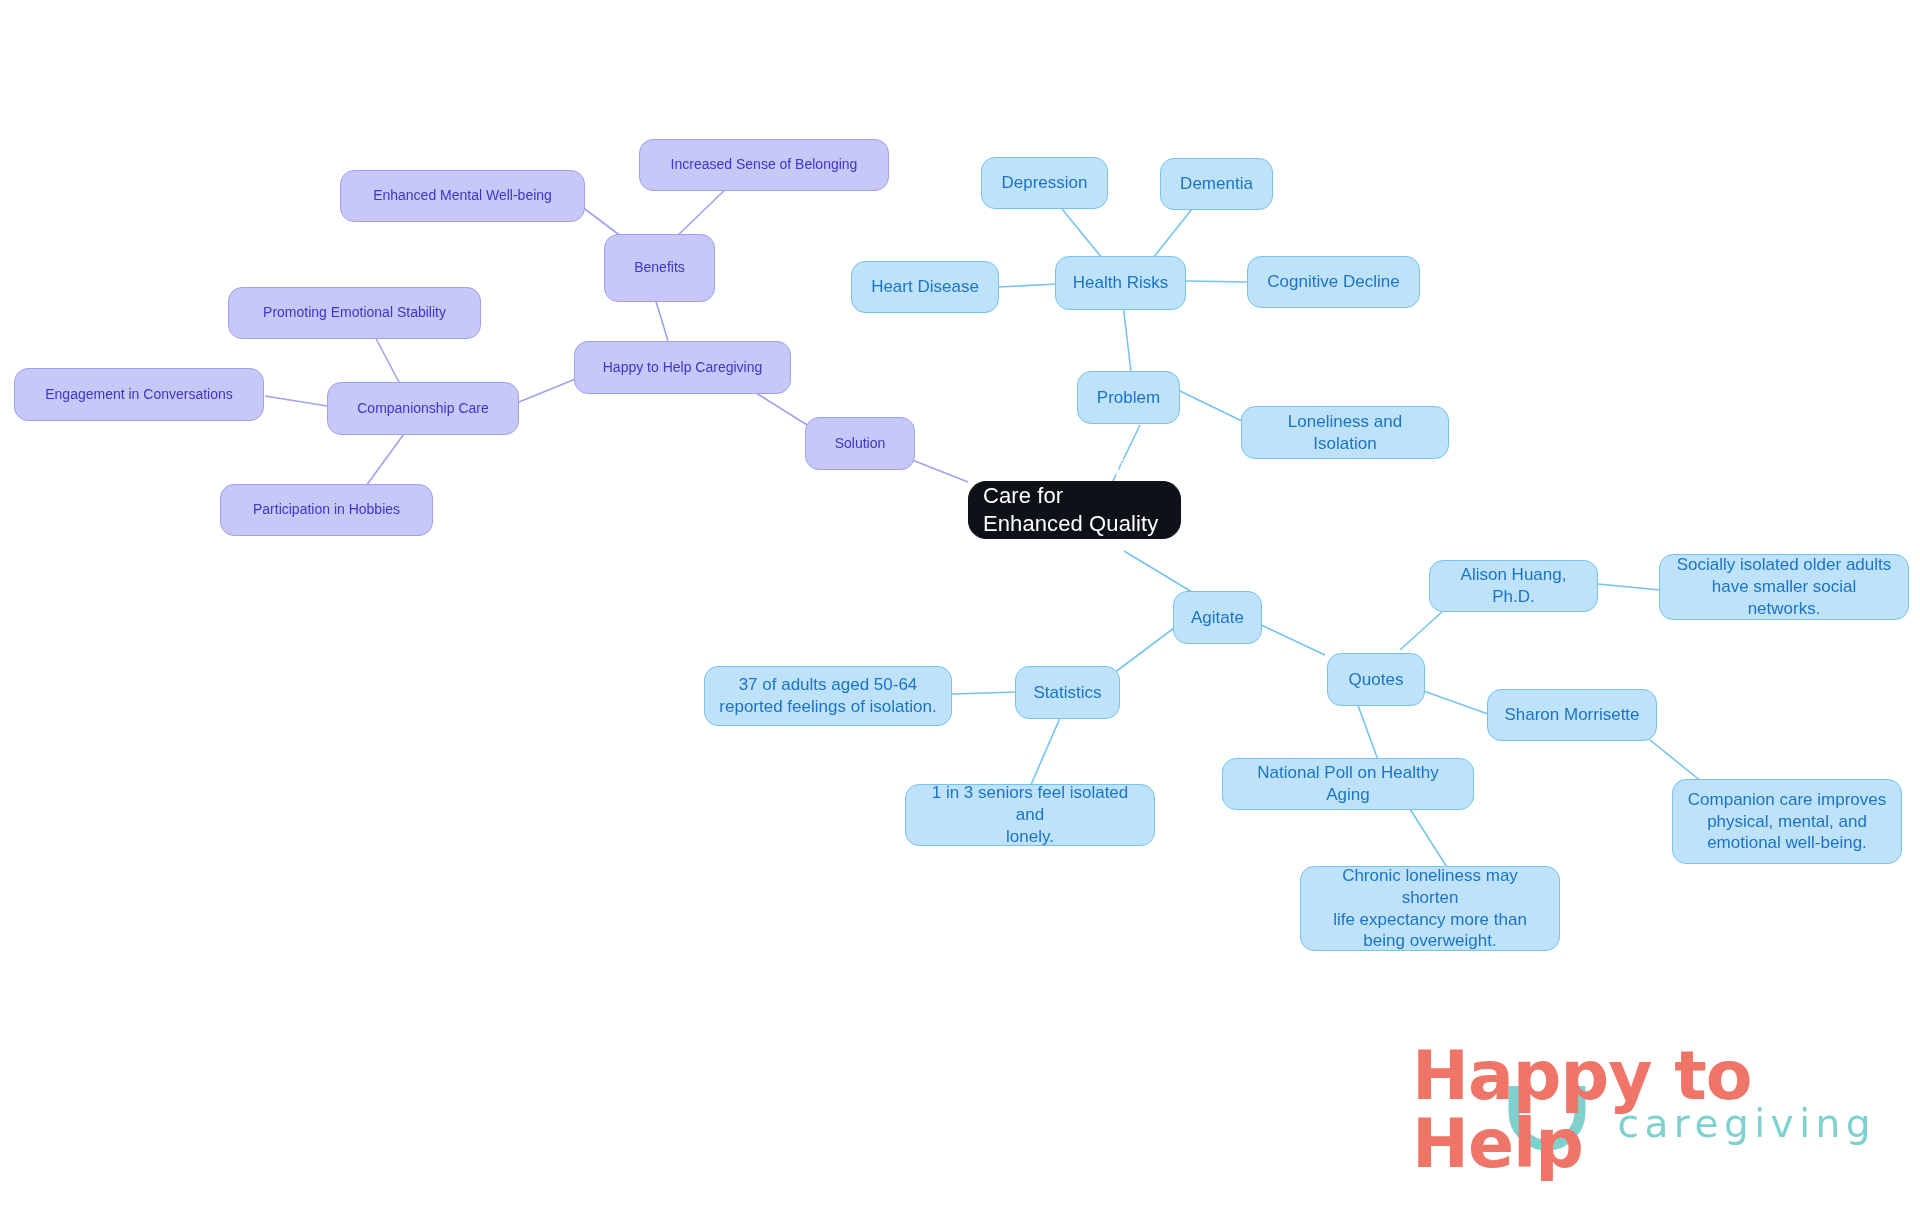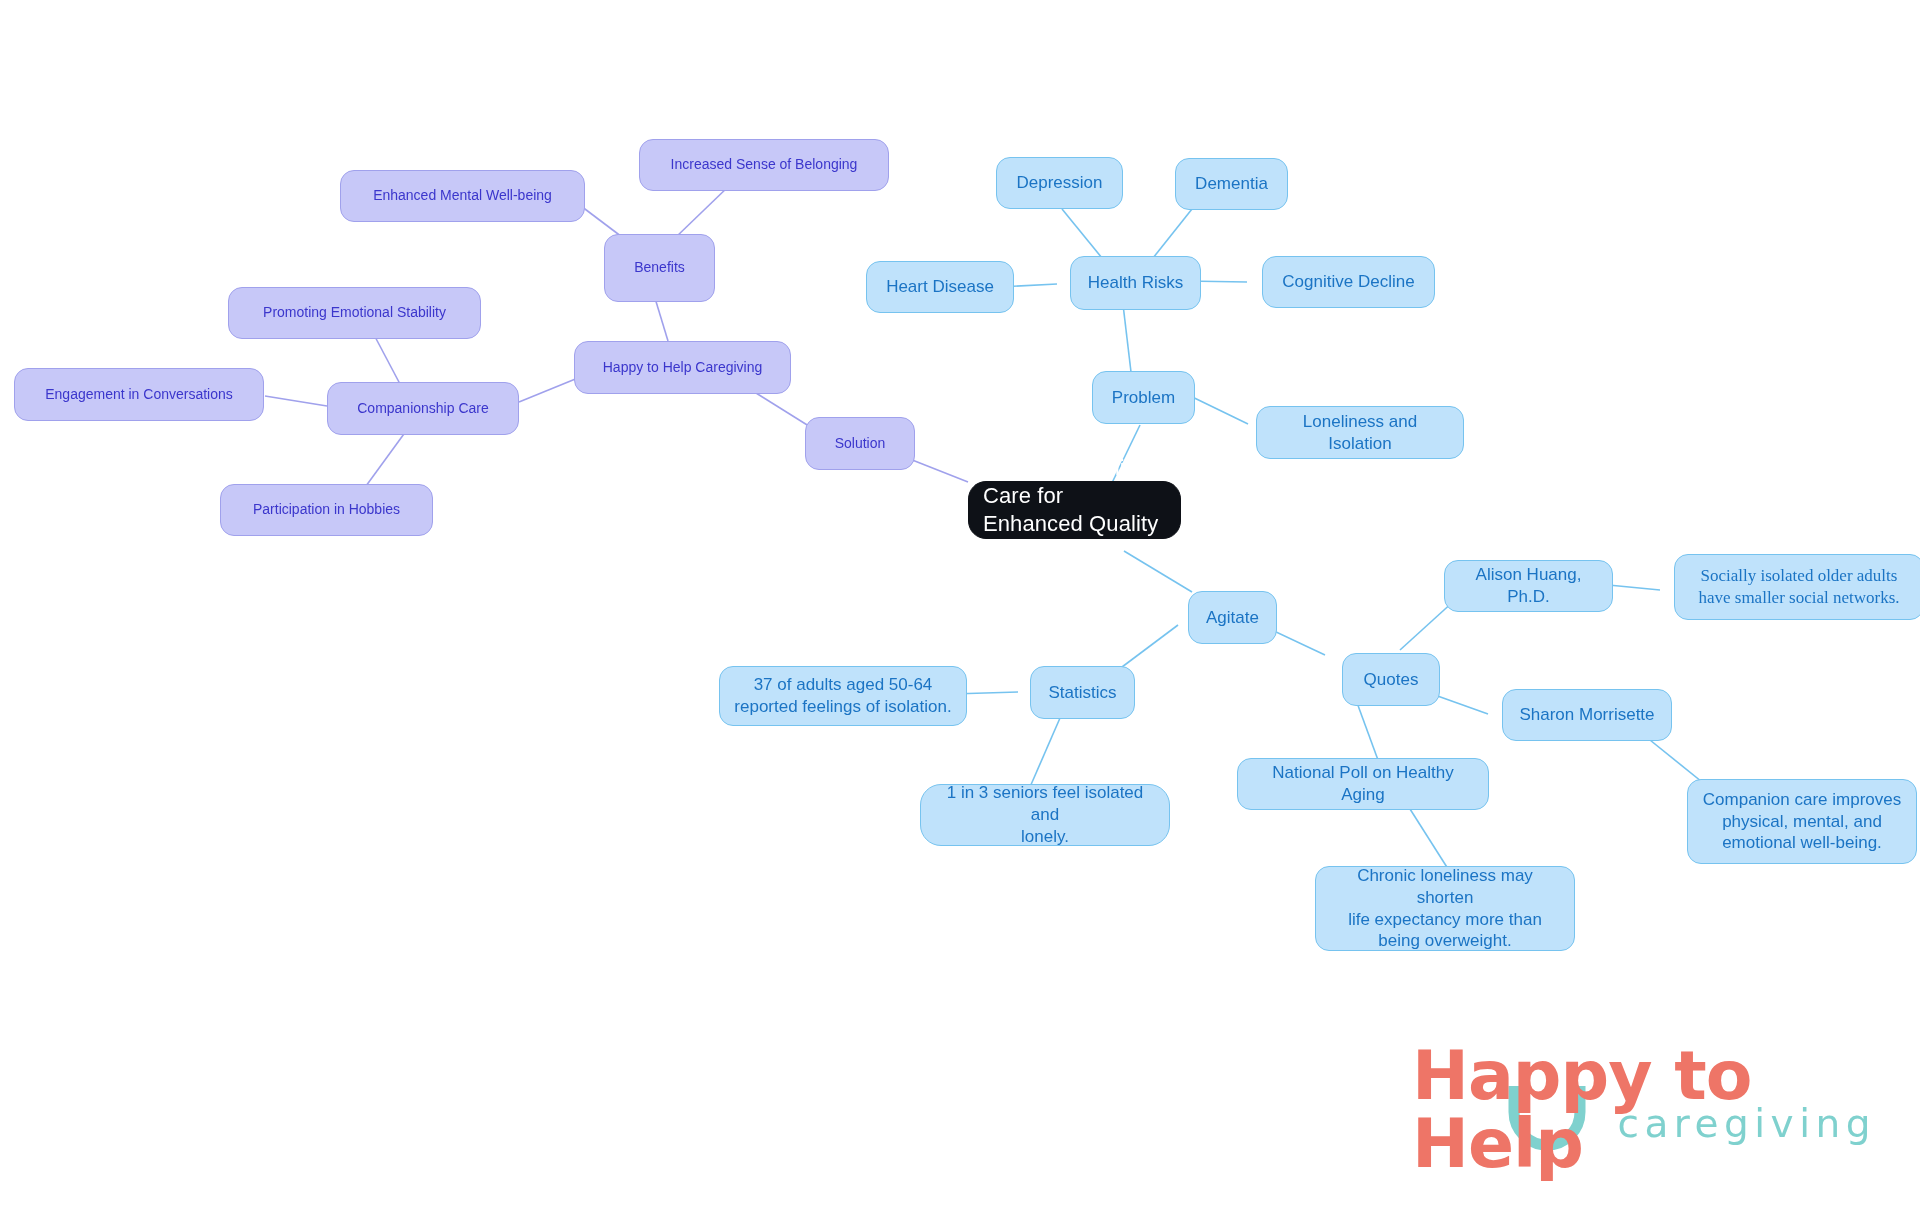--- a/index.html
+++ b/index.html
@@ -22,21 +22,21 @@
     line-height:1.28;
     padding:8px 14px;
     white-space:pre-line;
   }
   .node.root{
     background:#0e1117;border-color:#0e1117;color:#ffffff;
     border-radius:18px;font-size:22px;text-align:left;
     justify-content:flex-start;letter-spacing:.1px;
   }
   .node.blue{
-    background:#bfe2fb;border-color:#76c3ef;color:#1b74c4;font-size:17px;margin-left:15px;
+    background:#bfe2fb;border-color:#76c3ef;color:#1b74c4;font-size:17px;
   }
   .node.purple{
     background:#c7c8f8;border-color:#a0a1ec;color:#3b36cc;font-size:14px;
   }
 
   
   #logo{position:absolute;left:1412px;top:1042px;width:470px;height:110px;}
   .logo-top{
     position:absolute;left:0;top:0;
     font-size:68px;font-weight:bold;color:#ee7567;
@@ -149,28 +149,28 @@
 
   <div class="node purple" style="left:220px;top:484px;width:213px;height:52px;">Participation in Hobbies</div>
 
   <div class="node blue" style="left:1173px;top:591px;width:89px;height:53px;">Agitate</div>
 
   <div class="node blue" style="left:1015px;top:666px;width:105px;height:53px;">Statistics</div>
 
   <div class="node blue" style="left:704px;top:666px;width:248px;height:60px;">37 of adults aged 50-64
 reported feelings of isolation.</div>
 
-  <div class="node blue" style="left:905px;top:784px;width:250px;height:62px;border-radius:21px;">1 in 3 seniors feel isolated and
+  <div class="node blue" style="left:905px;top:784px;width:250px;height:62px;">1 in 3 seniors feel isolated and
 lonely.</div>
 
   <div class="node blue" style="left:1327px;top:653px;width:98px;height:53px;">Quotes</div>
 
   <div class="node blue" style="left:1429px;top:560px;width:169px;height:52px;">Alison Huang, Ph.D.</div>
 
-  <div class="node blue" style="left:1659px;top:554px;width:250px;height:66px;font-family:Liberation Serif, serif;">Socially isolated older adults
+  <div class="node blue" style="left:1659px;top:554px;width:250px;height:66px;">Socially isolated older adults
 have smaller social networks.</div>
 
   <div class="node blue" style="left:1487px;top:689px;width:170px;height:52px;">Sharon Morrisette</div>
 
   <div class="node blue" style="left:1672px;top:779px;width:230px;height:85px;">Companion care improves
 physical, mental, and
 emotional well-being.</div>
 
   <div class="node blue" style="left:1222px;top:758px;width:252px;height:52px;">National Poll on Healthy Aging</div>
 

